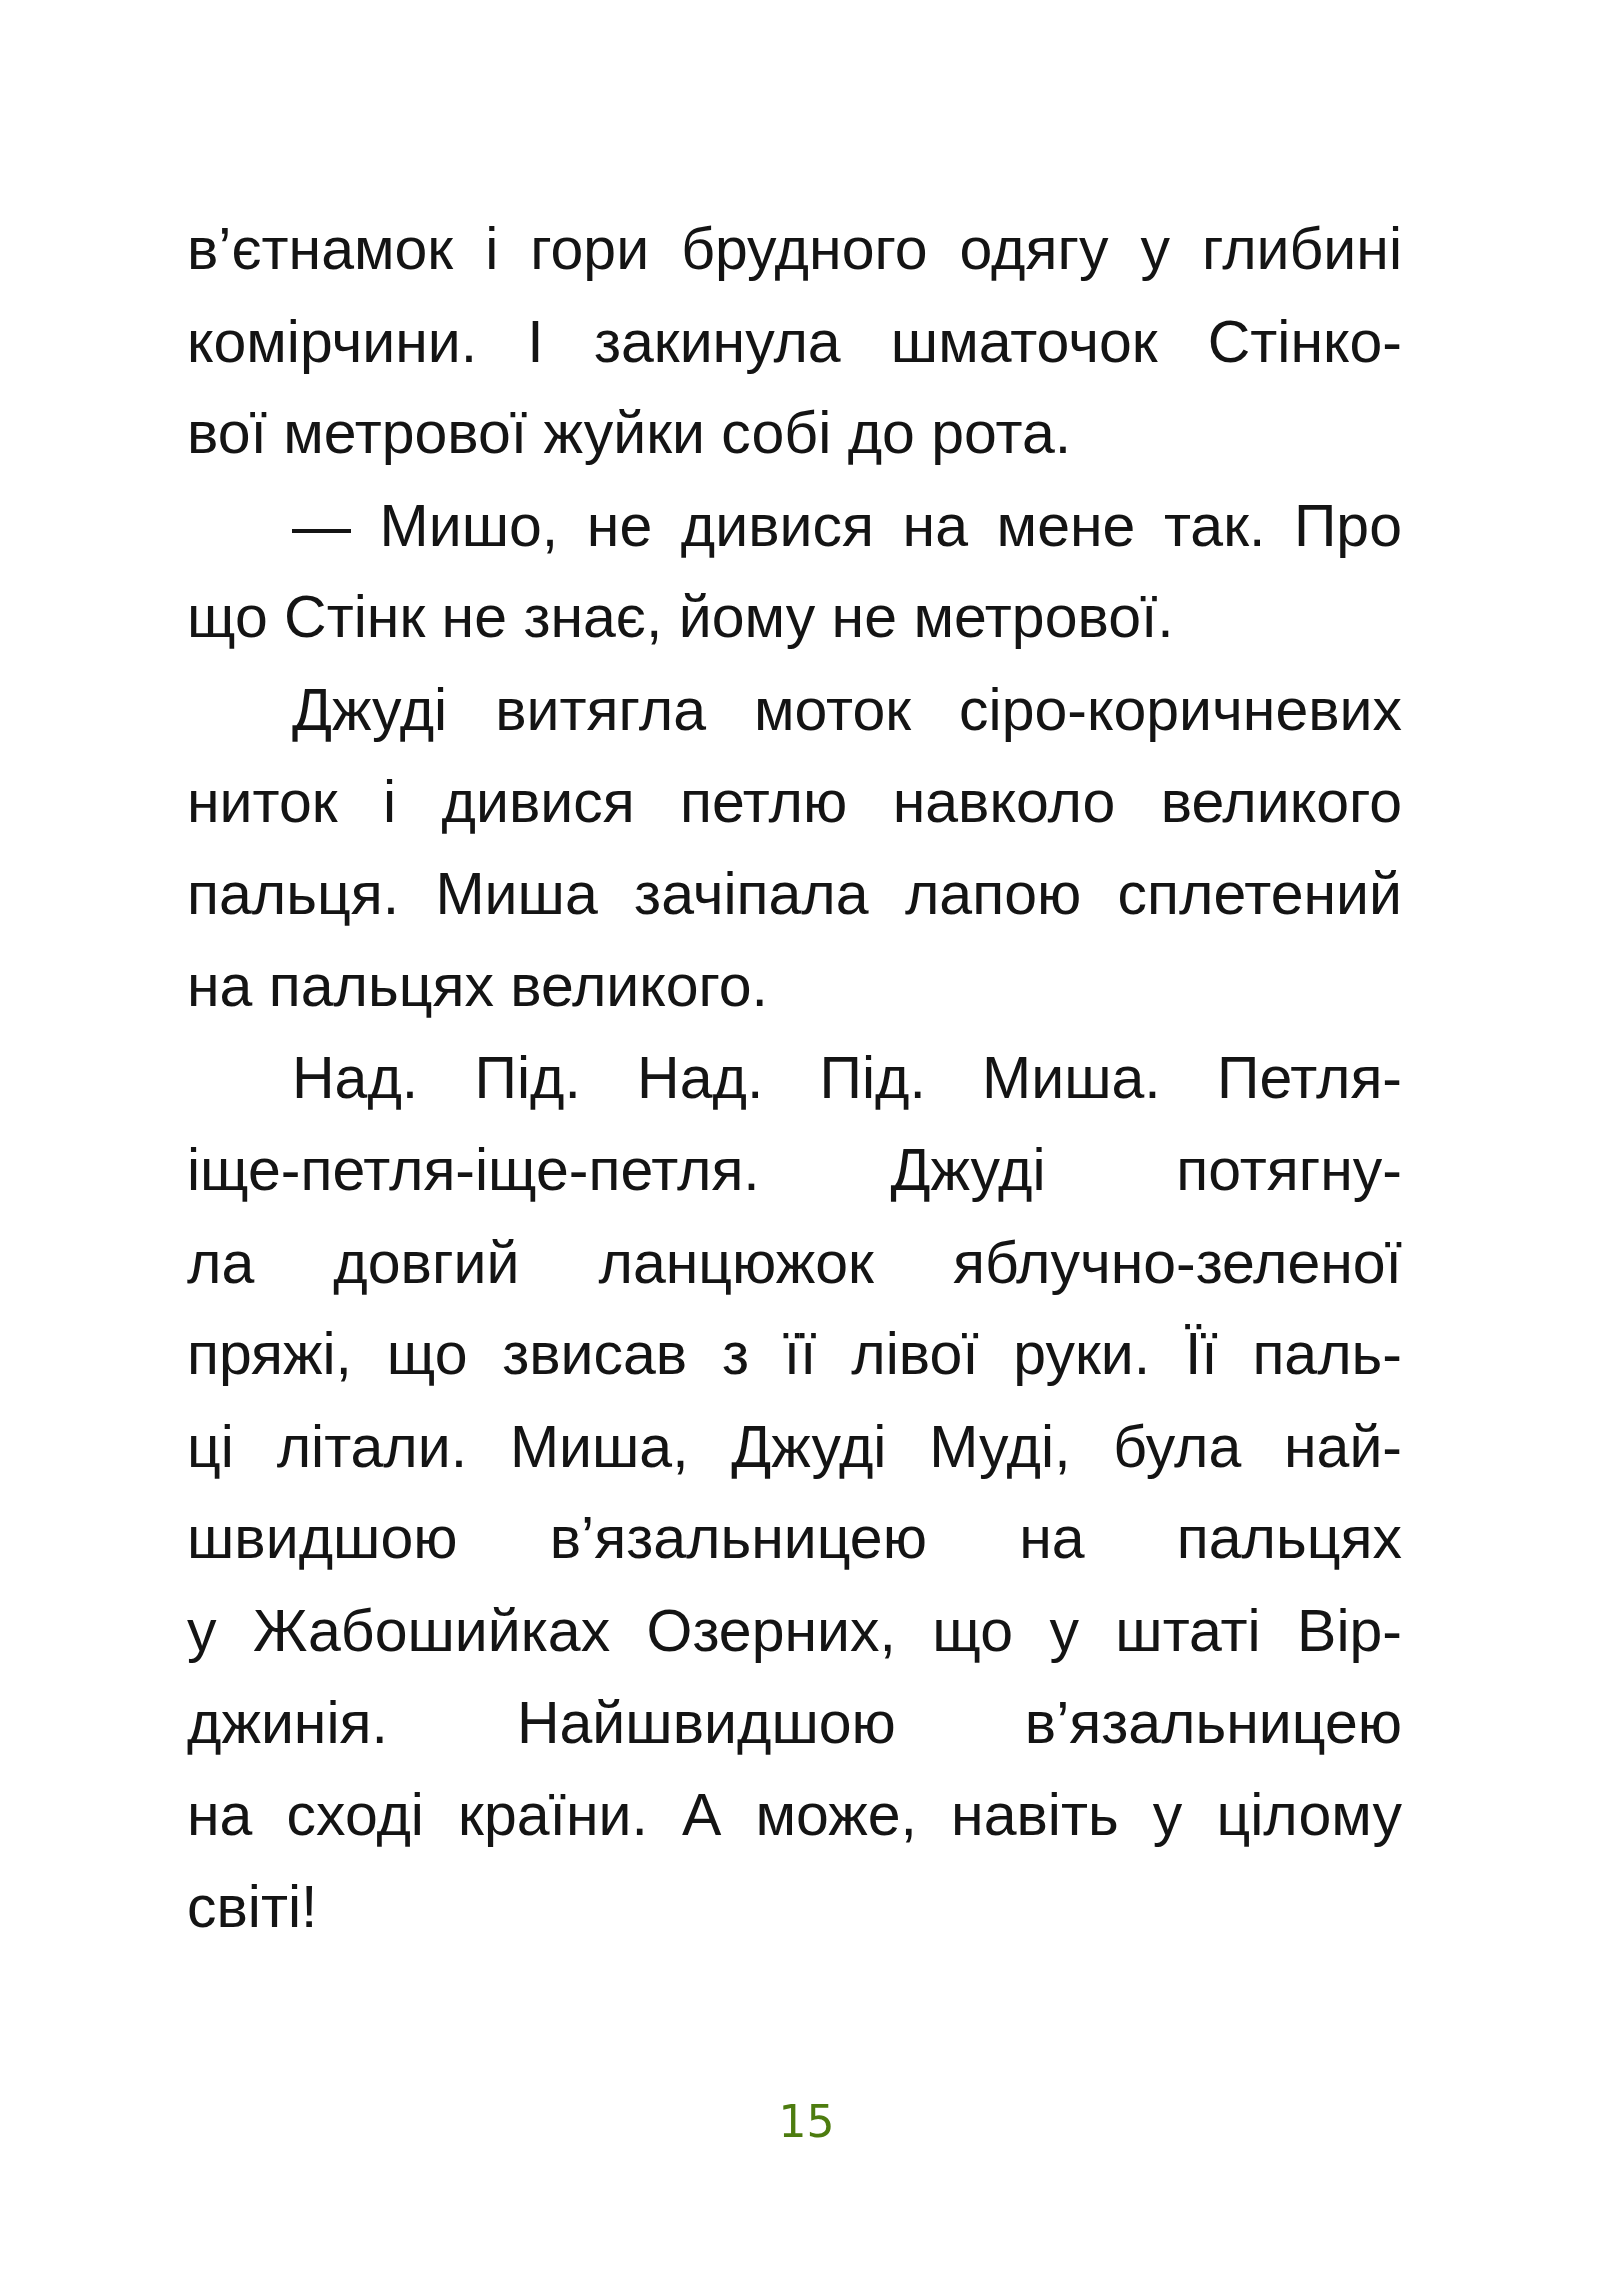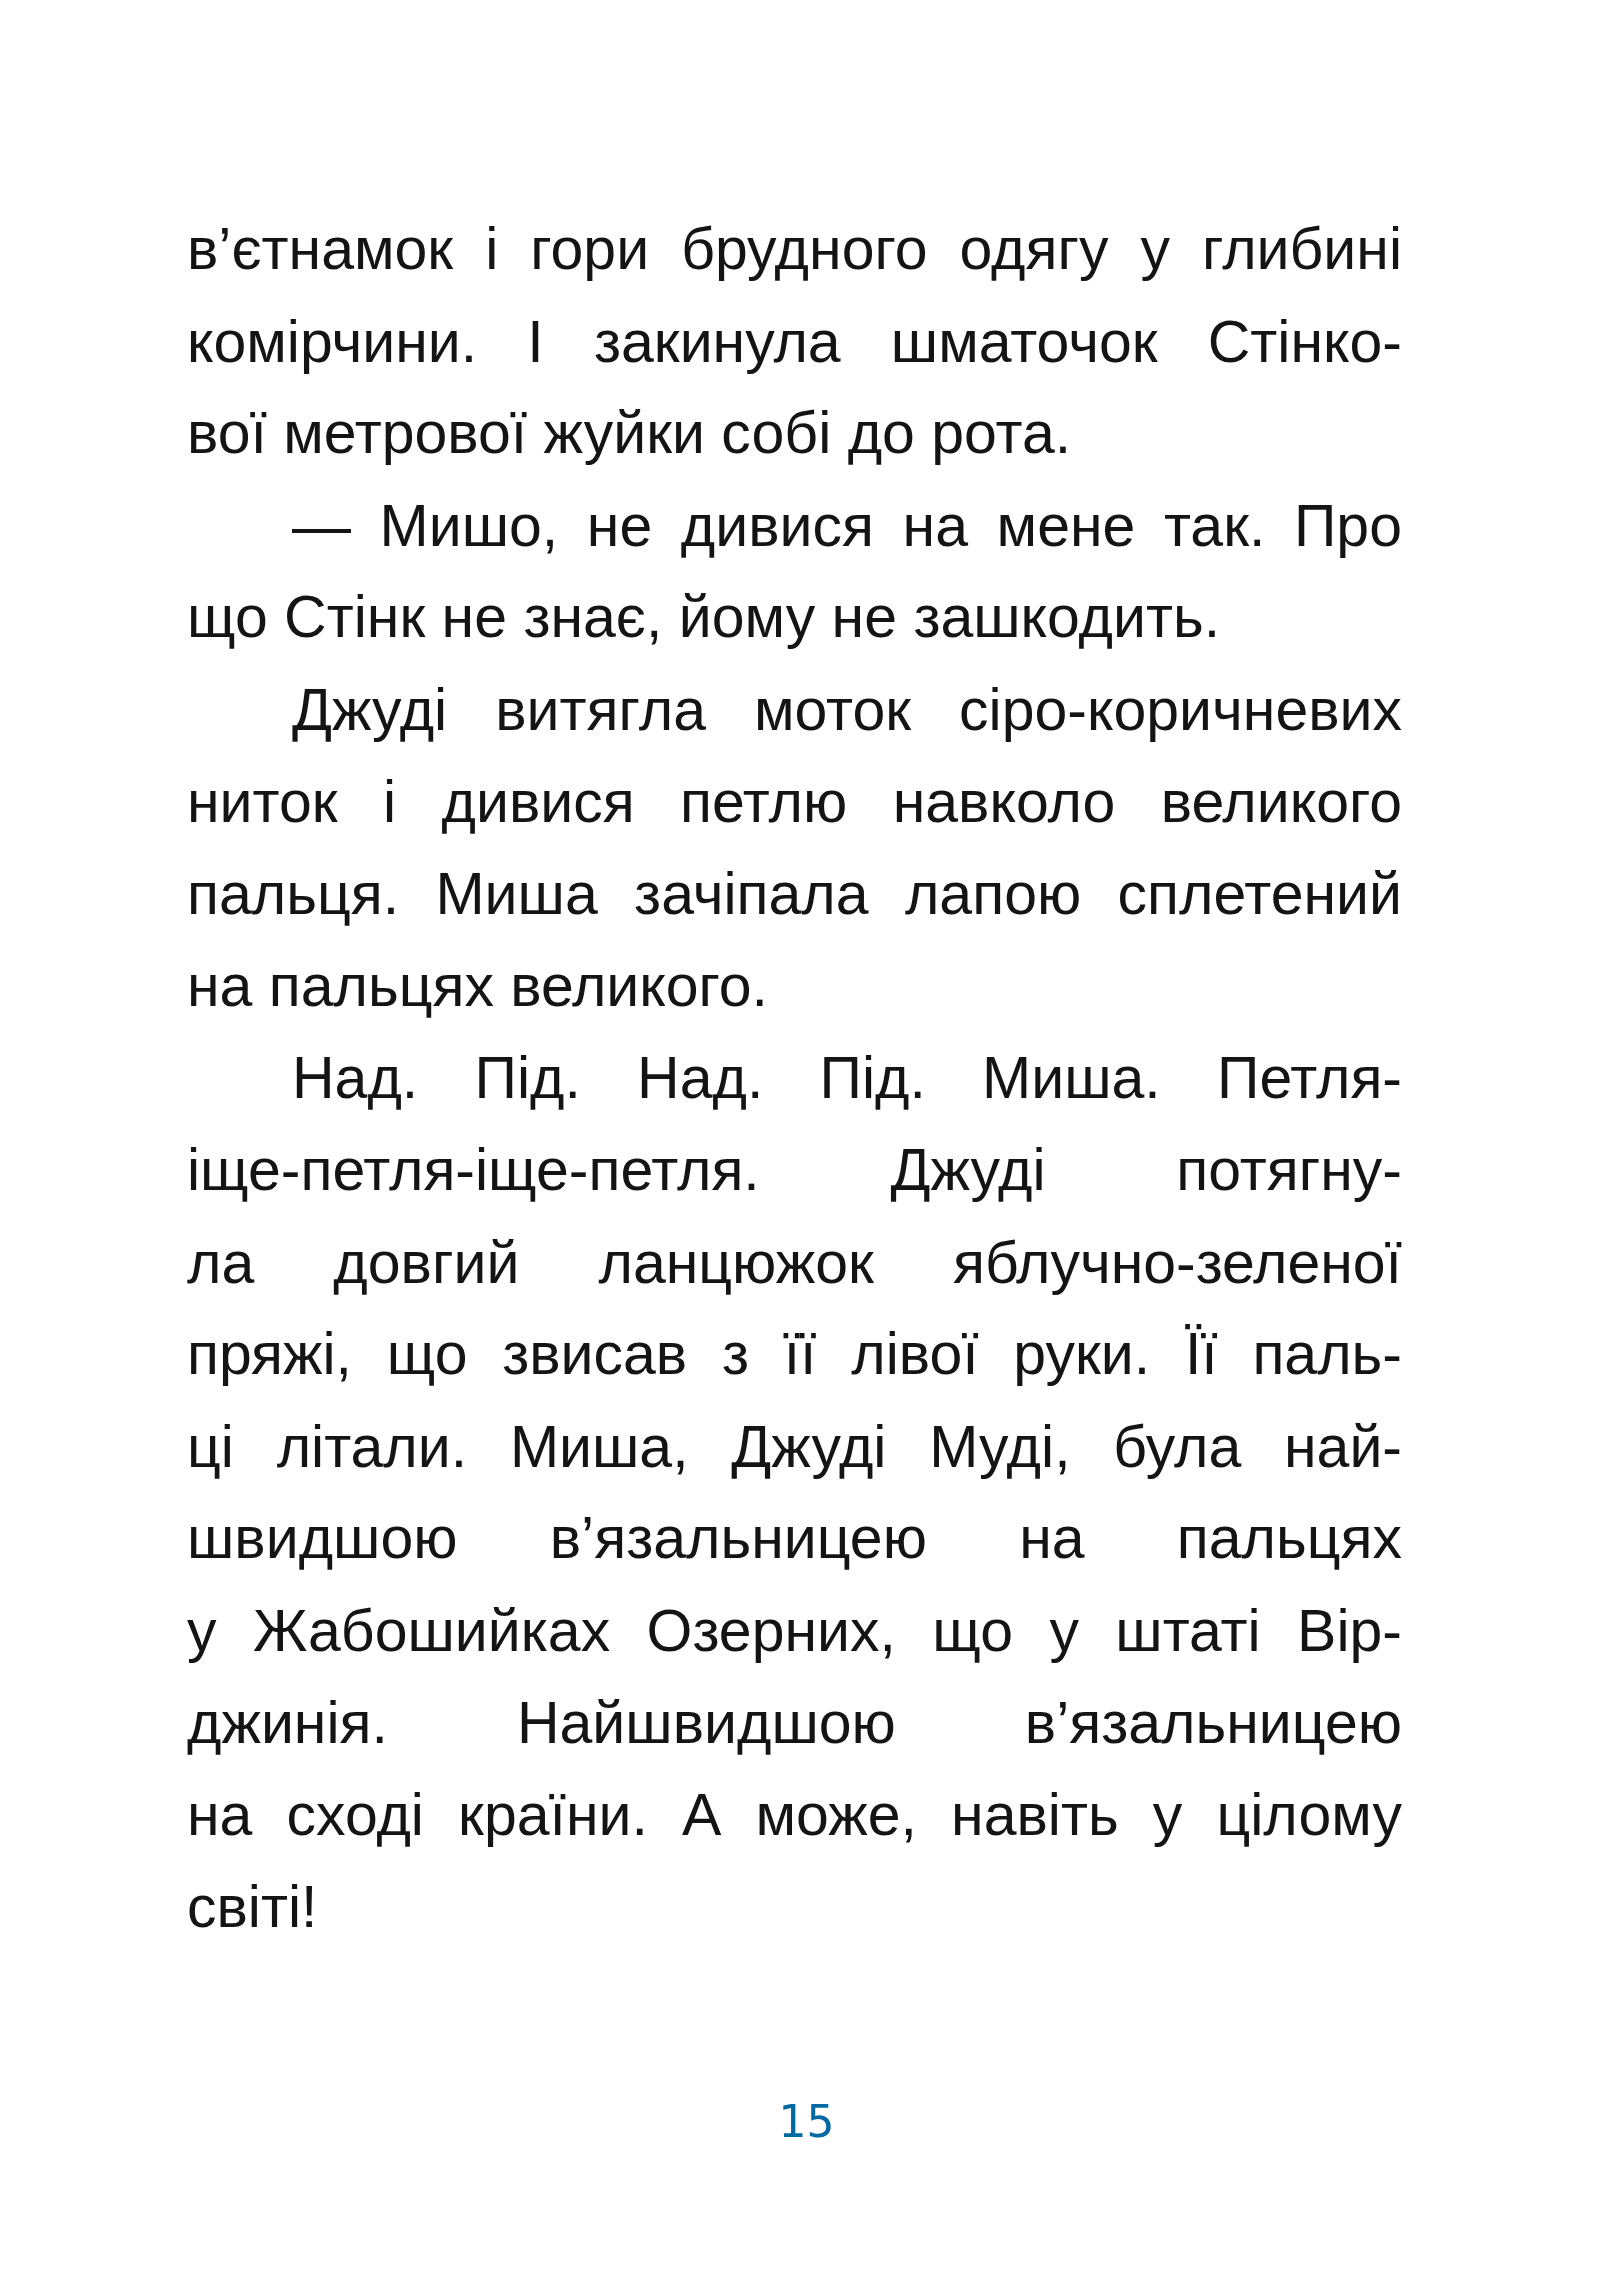--- a/index.html
+++ b/index.html
@@ -49,33 +49,33 @@
   }
   .page-number {
     position: absolute;
     left: 0;
     width: 1613px;
     top: 2088px;
     text-align: center;
     font-family: "DejaVu Sans", sans-serif;
     font-size: 44px;
     line-height: 67px;
-    color: #0369a1;
+    color: #4d7c0f;
   }
 </style>
 </head>
 <body>
 
 <div class="page">
   <div class="text-block">
     <div class="line justify" style="top:203px">в’єтнамок і гори брудного одягу у глибині</div>
     <div class="line justify" style="top:296px">комірчини. І закинула шматочок Стінко-</div>
     <div class="line" style="top:387px">вої метрової жуйки собі до рота.</div>
     <div class="line justify indent" style="top:480px">— Мишо, не дивися на мене так. Про</div>
-    <div class="line" style="top:571px">що Стінк не знає, йому не зашкодить.</div>
+    <div class="line" style="top:571px">що Стінк не знає, йому не метрової.</div>
     <div class="line justify indent" style="top:664px">Джуді витягла моток сіро-коричневих</div>
     <div class="line justify" style="top:756px">ниток і дивися петлю навколо великого</div>
     <div class="line justify" style="top:848px">пальця. Миша зачіпала лапою сплетений</div>
     <div class="line" style="top:940px">на пальцях великого.</div>
     <div class="line justify indent" style="top:1032px">Над. Під. Над. Під. Миша. Петля-</div>
     <div class="line justify" style="top:1124px">іще-петля-іще-петля. Джуді потягну-</div>
     <div class="line justify" style="top:1217px">ла довгий ланцюжок яблучно-зеленої</div>
     <div class="line justify" style="top:1308px">пряжі, що звисав з її лівої руки. Її паль-</div>
     <div class="line justify" style="top:1401px">ці літали. Миша, Джуді Муді, була най-</div>
     <div class="line justify" style="top:1492px">швидшою в’язальницею на пальцях</div>

